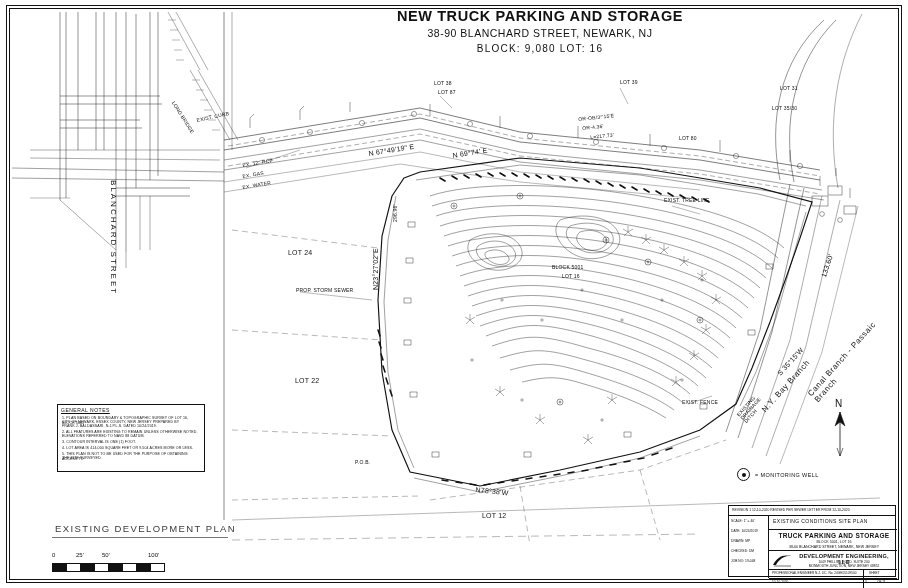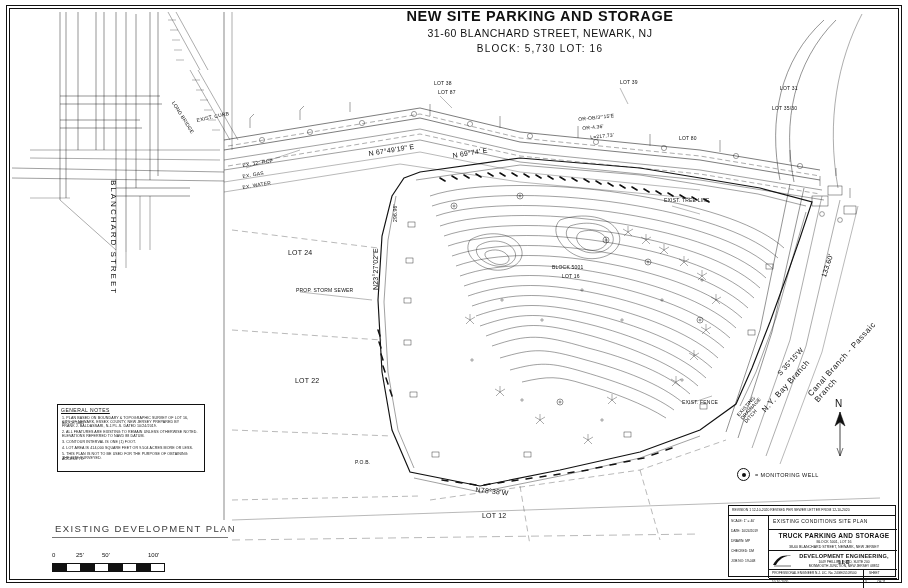--- a/index.html
+++ b/index.html
@@ -331,23 +331,23 @@
         <path d="M672 206 L700 214"></path>
         <path d="M688 404 L712 396"></path>
         <path d="M246 168 L300 150"></path>
         <path d="M440 96 L452 108"></path>
         <path d="M620 88 L628 104"></path>
       </g>
     </g>
   </svg>
 
   <div class="title-wrap">
-    <div class="title-main">NEW SITE PARKING AND STORAGE</div>
-    <div class="title-sub">31-60 BLANCHARD STREET, NEWARK, NJ</div>
-    <div class="title-sub2">BLOCK: 5,730    LOT: 16</div>
+    <div class="title-main">NEW TRUCK PARKING AND STORAGE</div>
+    <div class="title-sub">38-90 BLANCHARD STREET, NEWARK, NJ</div>
+    <div class="title-sub2">BLOCK: 9,080    LOT: 16</div>
   </div>
 
   <div class="street-label" style="left:118px;top:180px;transform:rotate(90deg);font-size:8px;">BLANCHARD  STREET</div>
   <div class="street-label" style="left:760px;top:408px;transform:rotate(-48deg);font-size:8px;letter-spacing:.6px;">N.Y. Bay Branch</div>
   <div class="street-label" style="left:806px;top:392px;transform:rotate(-48deg);font-size:8px;letter-spacing:.6px;">Canal  Branch  -  Passaic  Branch</div>
 
   <div class="lbl s7" style="left:288px;top:249px;">LOT 24</div>
   <div class="lbl s7" style="left:295px;top:377px;">LOT 22</div>
   <div class="lbl s7" style="left:482px;top:512px;">LOT 12</div>
   <div class="lbl s5" style="left:620px;top:79px;">LOT 39</div>

